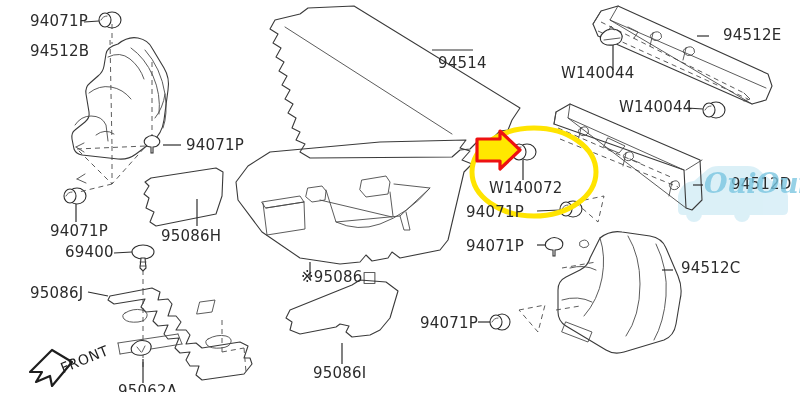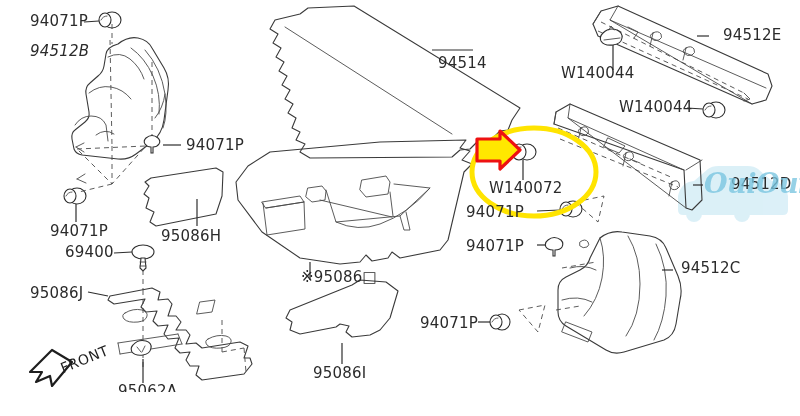--- a/index.html
+++ b/index.html
@@ -301,21 +301,21 @@
       <ellipse cx="534" cy="172" rx="62" ry="44" fill="none" stroke="#FFE400" stroke-width="5"></ellipse>
       <path d="M477 139 L500 139 L500 131 L520 150 L500 169 L500 161 L477 161 Z" fill="#FFE800" stroke="#EE1111" stroke-width="3.2" stroke-linejoin="round"></path>
     </g>
 
     <g>
       <path d="M52 350 L30 372 L42 372 L36 382 L50 376 L52 386 L72 362 Z" fill="#ffffff" stroke="#1e1e1e" stroke-width="2.2" stroke-linejoin="round"></path>
     </g>
   </svg>
 
   <div class="lbl" style="left:30px;  top:14px;">94071P</div>
-  <div class="lbl" style="left:30px;  top:44px;font-style:italic;">94512B</div>
+  <div class="lbl" style="left:30px;  top:44px;">94512B</div>
   <div class="lbl" style="left:438px; top:42px;margin-top:14px;">94514</div>
   <div class="lbl" style="left:723px; top:28px;">94512E</div>
   <div class="lbl" style="left:561px; top:66px;">W140044</div>
   <div class="lbl" style="left:619px; top:100px;">W140044</div>
   <div class="lbl" style="left:186px; top:138px;">94071P</div>
   <div class="lbl" style="left:489px; top:181px;">W140072</div>
   <div class="lbl" style="left:731px; top:177px;">94512D</div>
   <div class="lbl" style="left:466px; top:205px;">94071P</div>
   <div class="lbl" style="left:50px;  top:224px;">94071P</div>
   <div class="lbl" style="left:161px; top:229px;">95086H</div>

